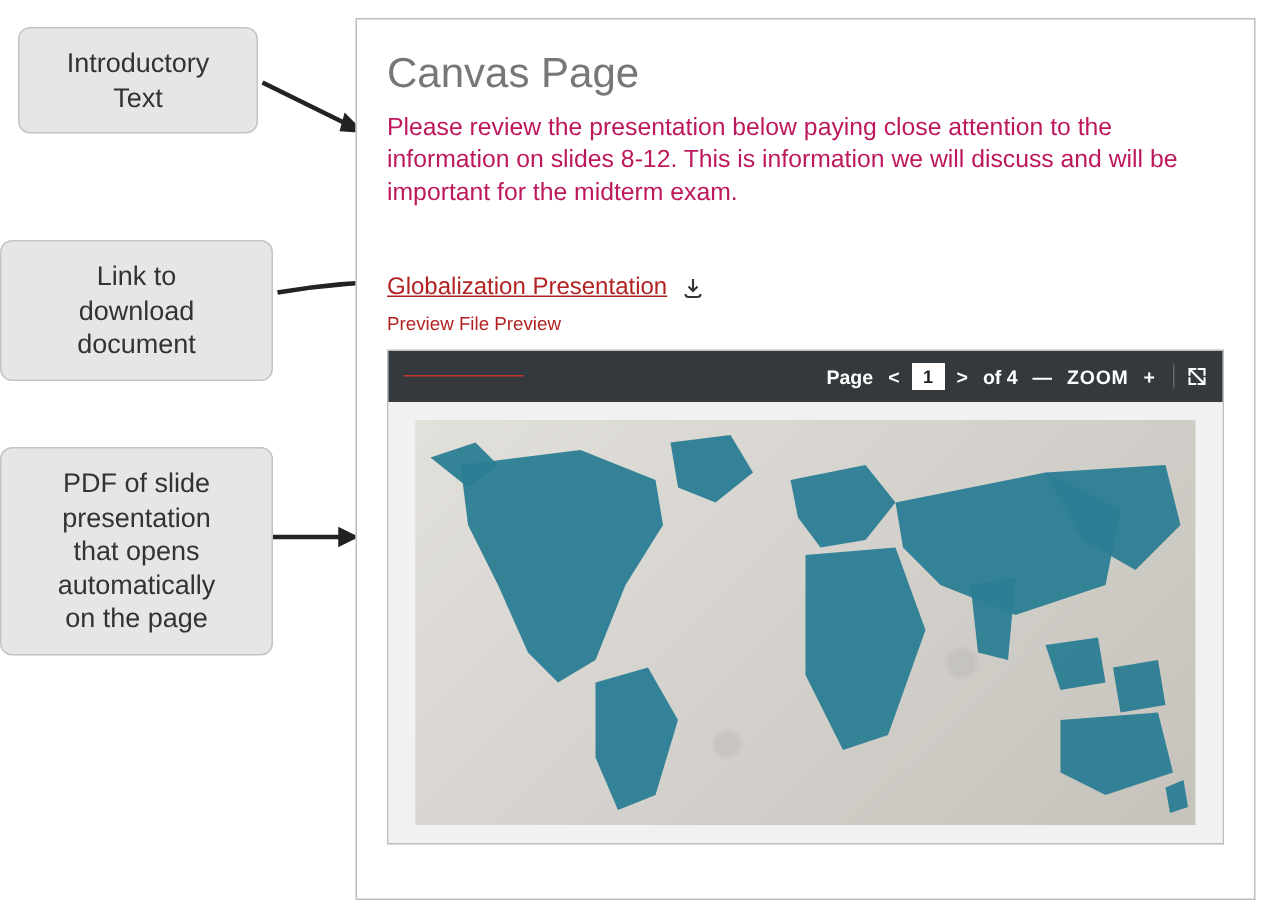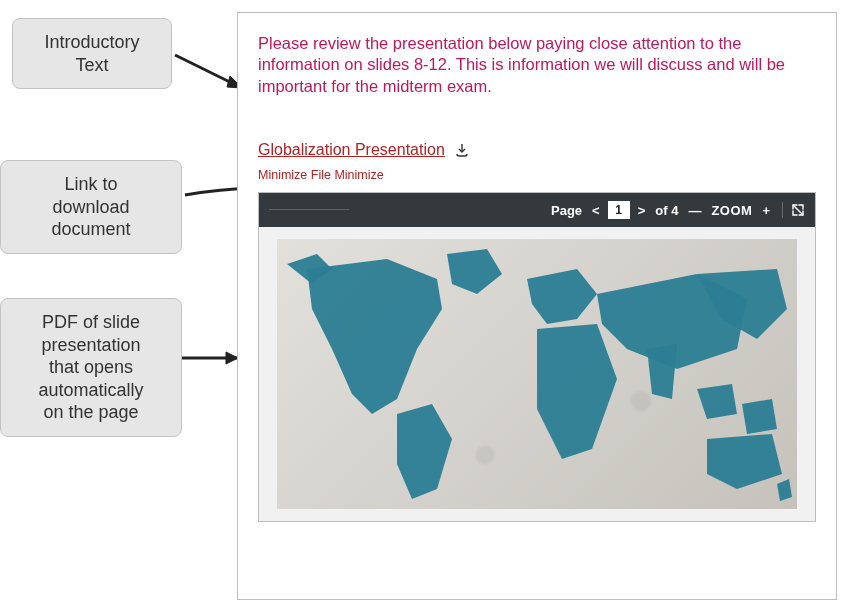--- a/index.html
+++ b/index.html
@@ -190,34 +190,35 @@
 <svg class="arrow" style="left:180px; top:170px;" width="260" height="50">
   <path d="M5 25 Q 120 5 245 38" stroke-width="3" fill="none"></path>
   <polygon points="245,38 231,28 230,41"></polygon>
 </svg>
 <svg class="arrow" style="left:180px; top:348px;" width="70" height="20">
   <line x1="2" y1="10" x2="58" y2="10" stroke-width="3"></line>
   <polygon points="58,10 46,4 46,16"></polygon>
 </svg>
 
 <div class="main">
+  <h1 class="page-title">Canvas Page</h1>
   <p class="intro-text">Please review the presentation below paying close attention to the information on slides 8-12. This is information we will discuss and will be important for the midterm exam.</p>
 
   <div class="doc-link-row">
     <a class="doc-link">Globalization Presentation</a>
     <span class="dl-icon">
       <svg width="16" height="16" viewBox="0 0 16 16">
         <path d="M8 2 v7" stroke="#333" stroke-width="1.4" fill="none"></path>
         <path d="M5 7 l3 3 l3 -3" stroke="#333" stroke-width="1.4" fill="none"></path>
         <path d="M3 12 q0 2 2 2 h6 q2 0 2 -2" stroke="#333" stroke-width="1.4" fill="none"></path>
       </svg>
     </span>
   </div>
 
-  <span class="minimize-link">Minimize File Minimize</span>
+  <span class="minimize-link">Preview File Preview</span>
 
   <div class="viewer">
     <div class="toolbar">
       <div class="tb-redline"></div>
       <div class="tb-spacer"></div>
       <span class="tb-label">Page</span>
       <span class="tb-btn">&lt;</span>
       <input class="tb-page-input" value="1" style="">
       <span class="tb-btn">&gt;</span>
       <span class="tb-of">of 4</span>

